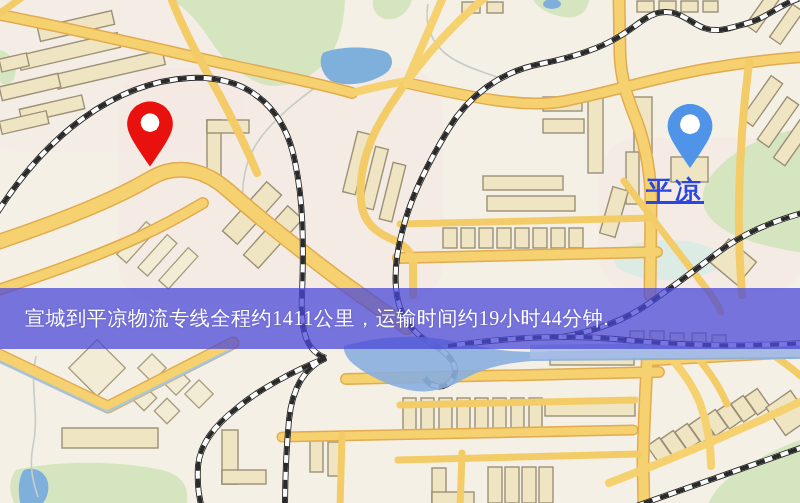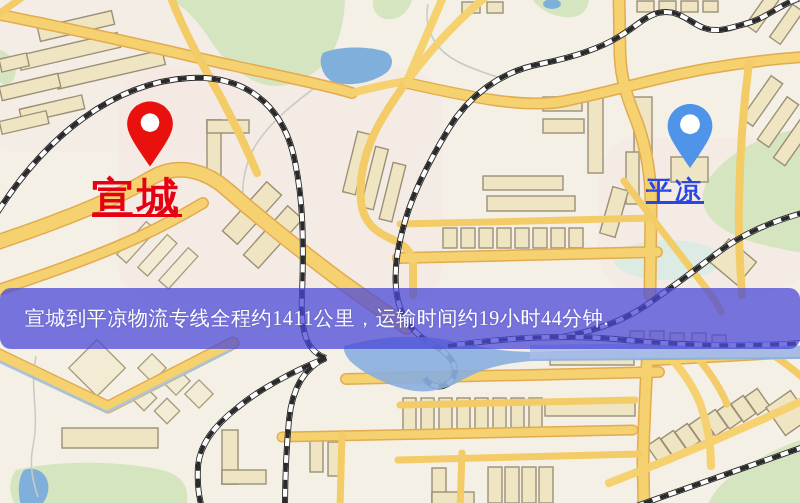--- a/index.html
+++ b/index.html
@@ -20,21 +20,20 @@
   .rail-c{fill:none;stroke:#fdfdfd;stroke-width:4.2;}
   .rail-d{fill:none;stroke:#2a2a2a;stroke-width:4.2;stroke-dasharray:9 8;}
   .banner{
     position:absolute;left:0;top:288px;width:800px;height:61px;
     background:rgba(74,72,216,0.74);
     display:flex;align-items:center;box-sizing:border-box;padding-left:25px;
     font-family:"Liberation Serif","DejaVu Serif",serif;
     font-size:20px;letter-spacing:0.6px;color:#fff;
     text-shadow:0 0 2px rgba(40,40,140,0.35);
     z-index:5;
-    border-radius:11px;
   }
   .pin{position:absolute;z-index:6;}
   .city-label{
     position:absolute;z-index:6;font-weight:700;
     text-decoration:underline;text-decoration-thickness:3px;text-underline-offset:2px;
     letter-spacing:3px;line-height:1;
   }
   .label-origin{left:92px;top:177px;font-size:42px;color:#e60012;}
   .label-dest{left:646px;top:177px;font-size:26px;color:#2a46e2;}
 </style>
@@ -267,16 +266,15 @@
     </svg>
   </div>
 
   <div class="pin" style="left:664px;top:103px;">
     <svg width="52" height="66" viewBox="0 0 46 62">
       <path d="M23,1 C11.4,1 2,10.2 2,21.6 C2,29.6 6.5,37.3 23,61 C39.5,37.3 44,29.6 44,21.6 C44,10.2 34.6,1 23,1 Z" fill="#4f94e8"></path>
       <circle cx="23" cy="20" r="9.4" fill="#ffffff"></circle>
     </svg>
   </div>
 
-  <div class="city-label label-origin">宣城</div>
   <div class="city-label label-dest">平凉</div>
 
 </div>
 
 </body></html>

